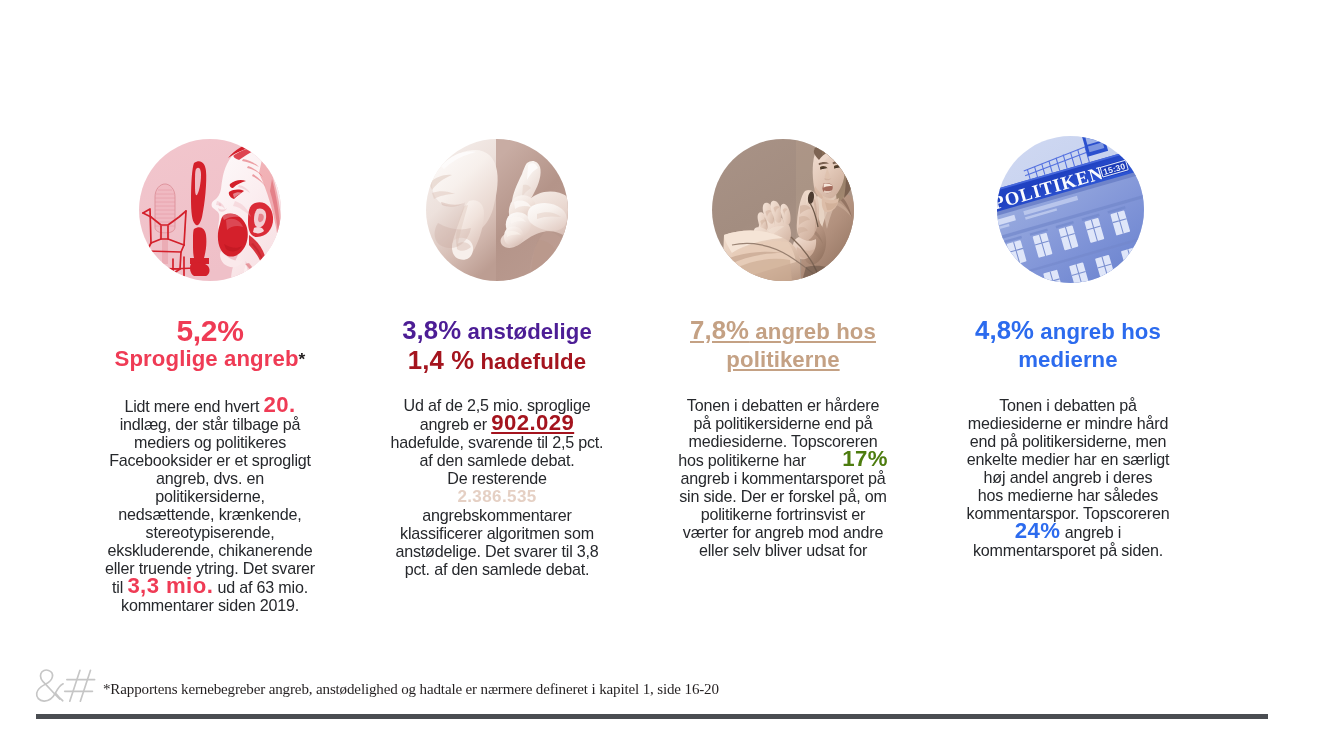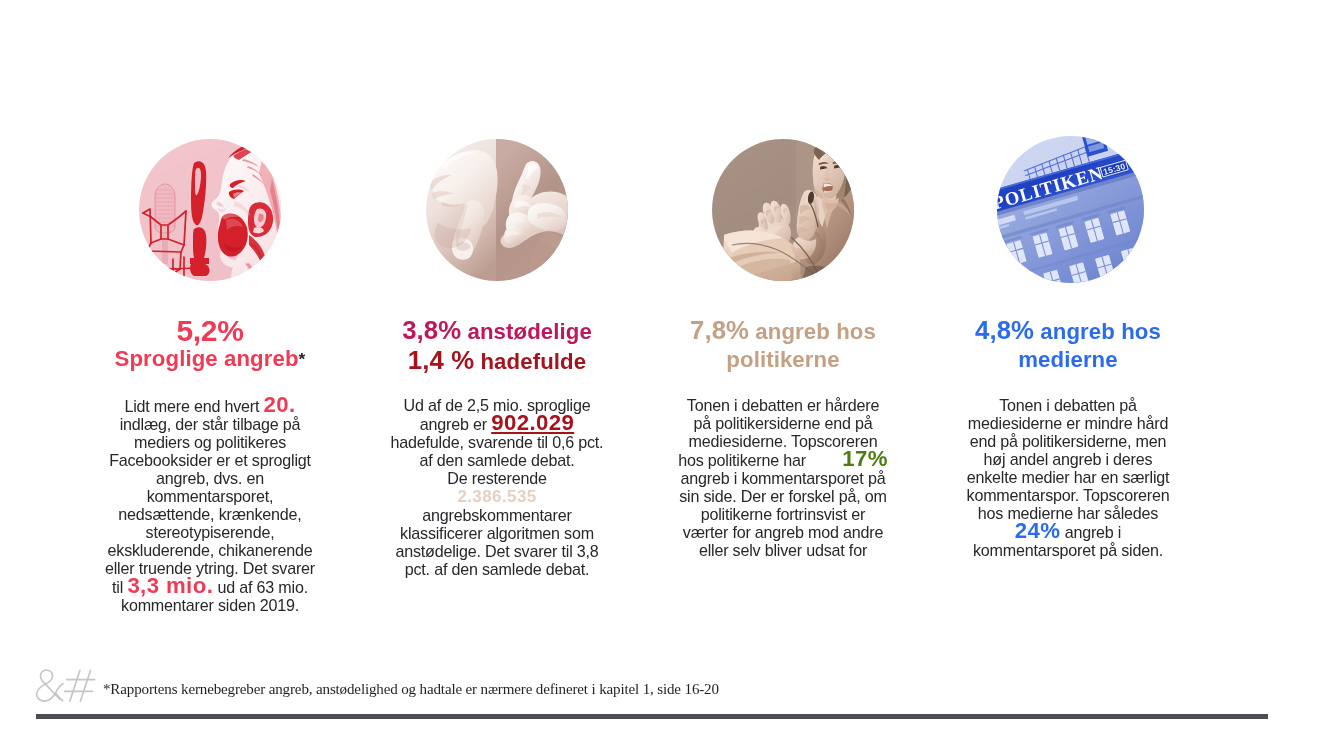--- a/index.html
+++ b/index.html
@@ -24,24 +24,24 @@
 
   .bodytext{position:absolute;width:274px;text-align:center;
             font-size:16.1px;line-height:18px;color:#26282c;letter-spacing:-0.2px;}
   .bt-1{left:73px;} .bt-2{left:360px;} .bt-3{left:646px;} .bt-4{left:931px;}
   .bodytext .ln{display:block;white-space:nowrap;}
   .h{font-weight:bold;font-size:22.2px;letter-spacing:0.4px;}
   .h2{font-weight:bold;font-size:17px;letter-spacing:0.4px;}
 
   .hl-1 .r1, .hl-1 .r2{color:#EF3B55;}
   .hl-1 .star{color:#231f20;font-size:0.78em;font-weight:bold;position:relative;top:-1px;}
-  .hl-2 .r1{color:#be185d;}
+  .hl-2 .r1{color:#4c1d95;}
   .hl-2 .r2{color:#A4141E;}
   .pctbig{font-size:1.16em;}
-  .hl-3 .r1, .hl-3 .r2{color:#C4A184;}
+  .hl-3 .r1, .hl-3 .r2{color:#C4A184;text-decoration:underline;}
   .hl-4 .r1, .hl-4 .r2{color:#2C6BEE;}
   .bt-1 .h{color:#EF3B55;}
   .bt-2 .h{color:#A4141E;text-decoration:underline;}
   .bt-2 .h2{color:#E5D0C4;}
   .bt-3 .h{color:#4d7c0f;margin-left:32px;}
   .bt-4 .h{color:#2C6BEE;}
 
   .footer-logo{position:absolute;left:29px;top:663px;width:71px;height:45px;line-height:0;}
   .footer-logo svg{display:block;width:71px;height:45px;overflow:visible;}
   .footer-note{position:absolute;left:103px;top:681px;font-size:15.05px;color:#231f20;
@@ -586,37 +586,37 @@
   <div class="headline hl-1" style="top:317px;">
     <span class="r1 h-big">5,2%</span>
     <span class="r2 h-mid"><span>Sproglige angreb</span><span class="star">*</span></span>
   </div>
   <div class="bodytext bt-1" style="top:396px;">
       <span class="ln"><span>Lidt mere end hvert </span><span class="h">20.</span></span>
       <span class="ln"><span>indlæg, der står tilbage på</span></span>
       <span class="ln"><span>mediers og politikeres</span></span>
       <span class="ln"><span>Facebooksider er et sprogligt</span></span>
       <span class="ln"><span>angreb, dvs. en</span></span>
-      <span class="ln"><span>kommentarsporet,</span></span>
+      <span class="ln"><span>politikersiderne,</span></span>
       <span class="ln"><span>nedsættende, krænkende,</span></span>
       <span class="ln"><span>stereotypiserende,</span></span>
       <span class="ln"><span>ekskluderende, chikanerende</span></span>
       <span class="ln"><span>eller truende ytring. Det svarer</span></span>
       <span class="ln"><span>til </span><span class="h">3,3 mio.</span><span> ud af 63 mio.</span></span>
       <span class="ln"><span>kommentarer siden 2019.</span></span>
     </div>
 
   <div class="headline hl-2" style="top:316px;">
     <span class="r1 h-mid"><span class="pctbig">3,8%</span><span> anstødelige</span></span>
     <span class="r2 h-mid"><span class="pctbig">1,4 %</span><span> hadefulde</span></span>
   </div>
   <div class="bodytext bt-2" style="top:396px;">
       <span class="ln"><span>Ud af de 2,5 mio. sproglige</span></span>
       <span class="ln"><span>angreb er </span><span class="h">902.029</span></span>
-      <span class="ln"><span>hadefulde, svarende til 0,6 pct.</span></span>
+      <span class="ln"><span>hadefulde, svarende til 2,5 pct.</span></span>
       <span class="ln"><span>af den samlede debat.</span></span>
       <span class="ln"><span>De resterende</span></span>
       <span class="ln"><span class="h2">2.386.535</span></span>
       <span class="ln"><span>angrebskommentarer</span></span>
       <span class="ln"><span>klassificerer algoritmen som</span></span>
       <span class="ln"><span>anstødelige. Det svarer til 3,8</span></span>
       <span class="ln"><span>pct. af den samlede debat.</span></span>
     </div>
 
   <div class="headline hl-3" style="top:316px;">
@@ -636,24 +636,24 @@
     </div>
 
   <div class="headline hl-4" style="top:316px;">
     <span class="r1 h-mid"><span class="pctbig">4,8%</span><span> angreb hos</span></span>
     <span class="r2 h-mid">medierne</span>
   </div>
   <div class="bodytext bt-4" style="top:396px;">
       <span class="ln"><span>Tonen i debatten på</span></span>
       <span class="ln"><span>mediesiderne er mindre hård</span></span>
       <span class="ln"><span>end på politikersiderne, men</span></span>
+      <span class="ln"><span>enkelte medier har en særligt</span></span>
       <span class="ln"><span>høj andel angreb i deres</span></span>
-      <span class="ln"><span>enkelte medier har en særligt</span></span>
+      <span class="ln"><span>hos medierne har således</span></span>
       <span class="ln"><span>kommentarspor. Topscoreren</span></span>
-      <span class="ln"><span>hos medierne har således</span></span>
       <span class="ln"><span class="h">24%</span><span> angreb i</span></span>
       <span class="ln"><span>kommentarsporet på siden.</span></span>
     </div>
 
   <div class="footer-logo" title="&amp;#">
 <svg viewBox="0 0 72 46">
  <g fill="none" stroke="#C6C6C6" stroke-width="1.7" stroke-linecap="round" stroke-linejoin="round">
 
   <path d="M16.6 21.6 C12.4 18.0 10.6 14.3 11.8 11.0 C13.0 7.7 16.6 6.5 19.7 7.6
            C22.6 8.6 24.2 11.2 23.6 14.1 C23.0 16.9 20.2 19.8 16.6 21.6 Z"></path>

